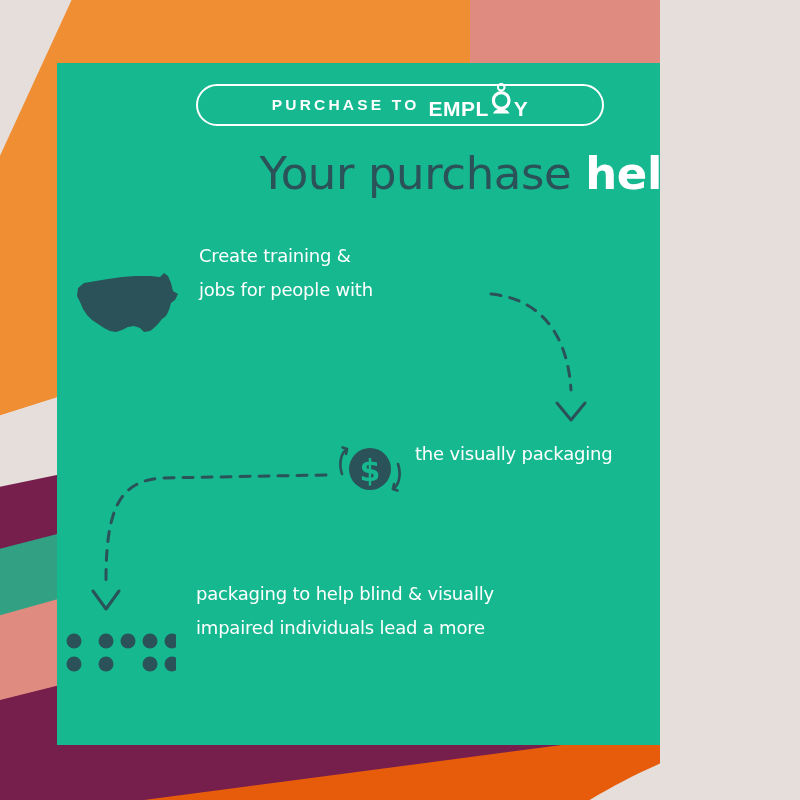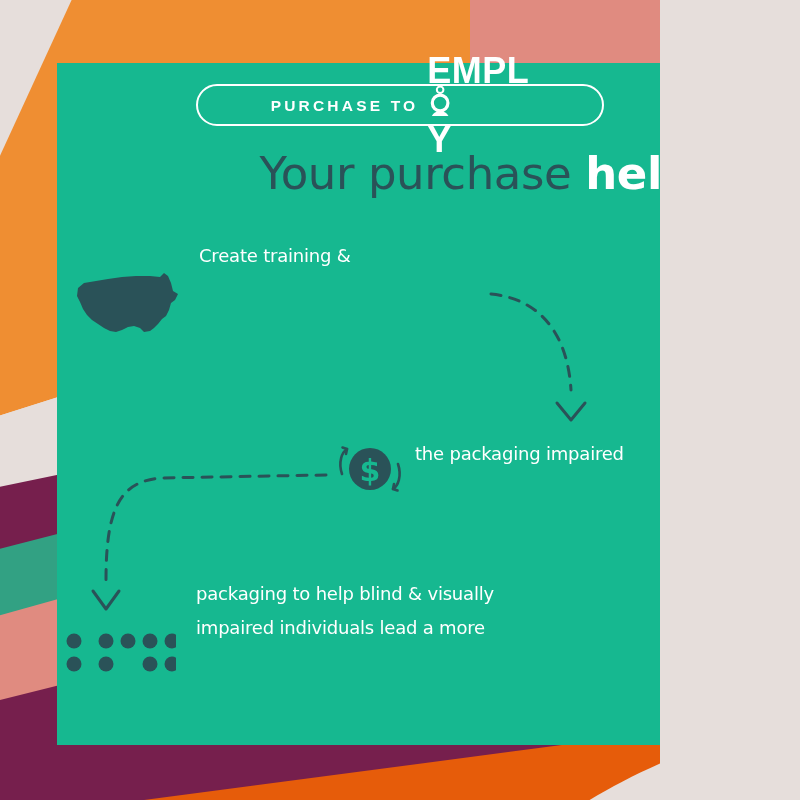--- a/index.html
+++ b/index.html
@@ -62,28 +62,27 @@
   }
   .badge-small {
     color: #ffffff;
     font-size: 15.5px;
     font-weight: bold;
     letter-spacing: 3.2px;
     font-family: "Liberation Sans", sans-serif;
   }
   .badge-big {
     color: #ffffff;
-    font-size: 36px;
+    font-size: 21px;
     font-weight: bold;
     letter-spacing: 0.5px;
     font-family: "Liberation Sans", sans-serif;
     display: flex;
     align-items: baseline;
     margin-left: 9px;
-    flex-direction: column;
   }
   .person-o {
     position: relative;
     display: inline-block;
     width: 25px;
     height: 27px;
   }
 
   
   #headline {
@@ -202,24 +201,25 @@
     <circle cx="40" cy="31" r="7.5" fill="#2a5258"></circle>
     <circle cx="62" cy="8" r="7.5" fill="#2a5258"></circle>
     <circle cx="84" cy="8" r="7.5" fill="#2a5258"></circle>
     <circle cx="84" cy="31" r="7.5" fill="#2a5258"></circle>
     <circle cx="106" cy="8" r="7.5" fill="#2a5258"></circle>
     <circle cx="106" cy="31" r="7.5" fill="#2a5258"></circle>
   </svg>
 
   <div class="body-text" id="text-block-1">
     <div>Create training &amp;</div>
+    <div>jobs for people with</div>
   </div>
 
   <div class="body-text" id="text-block-2">
-    <div>the packaging impaired</div>
+    <div>the visually packaging</div>
   </div>
 
   <div class="body-text" id="text-block-3">
     <div>packaging to help blind &amp; visually</div>
     <div>impaired individuals lead a more</div>
   </div>
 
 </div>
 
 </body></html>

